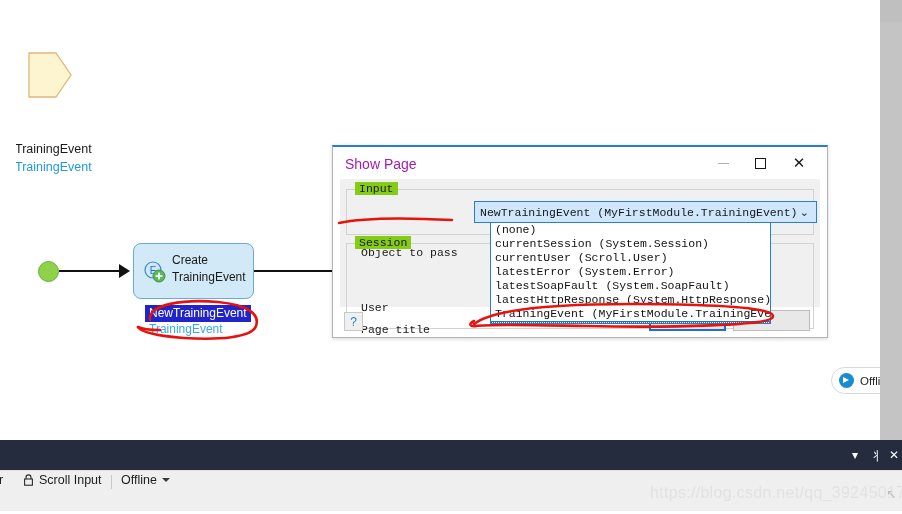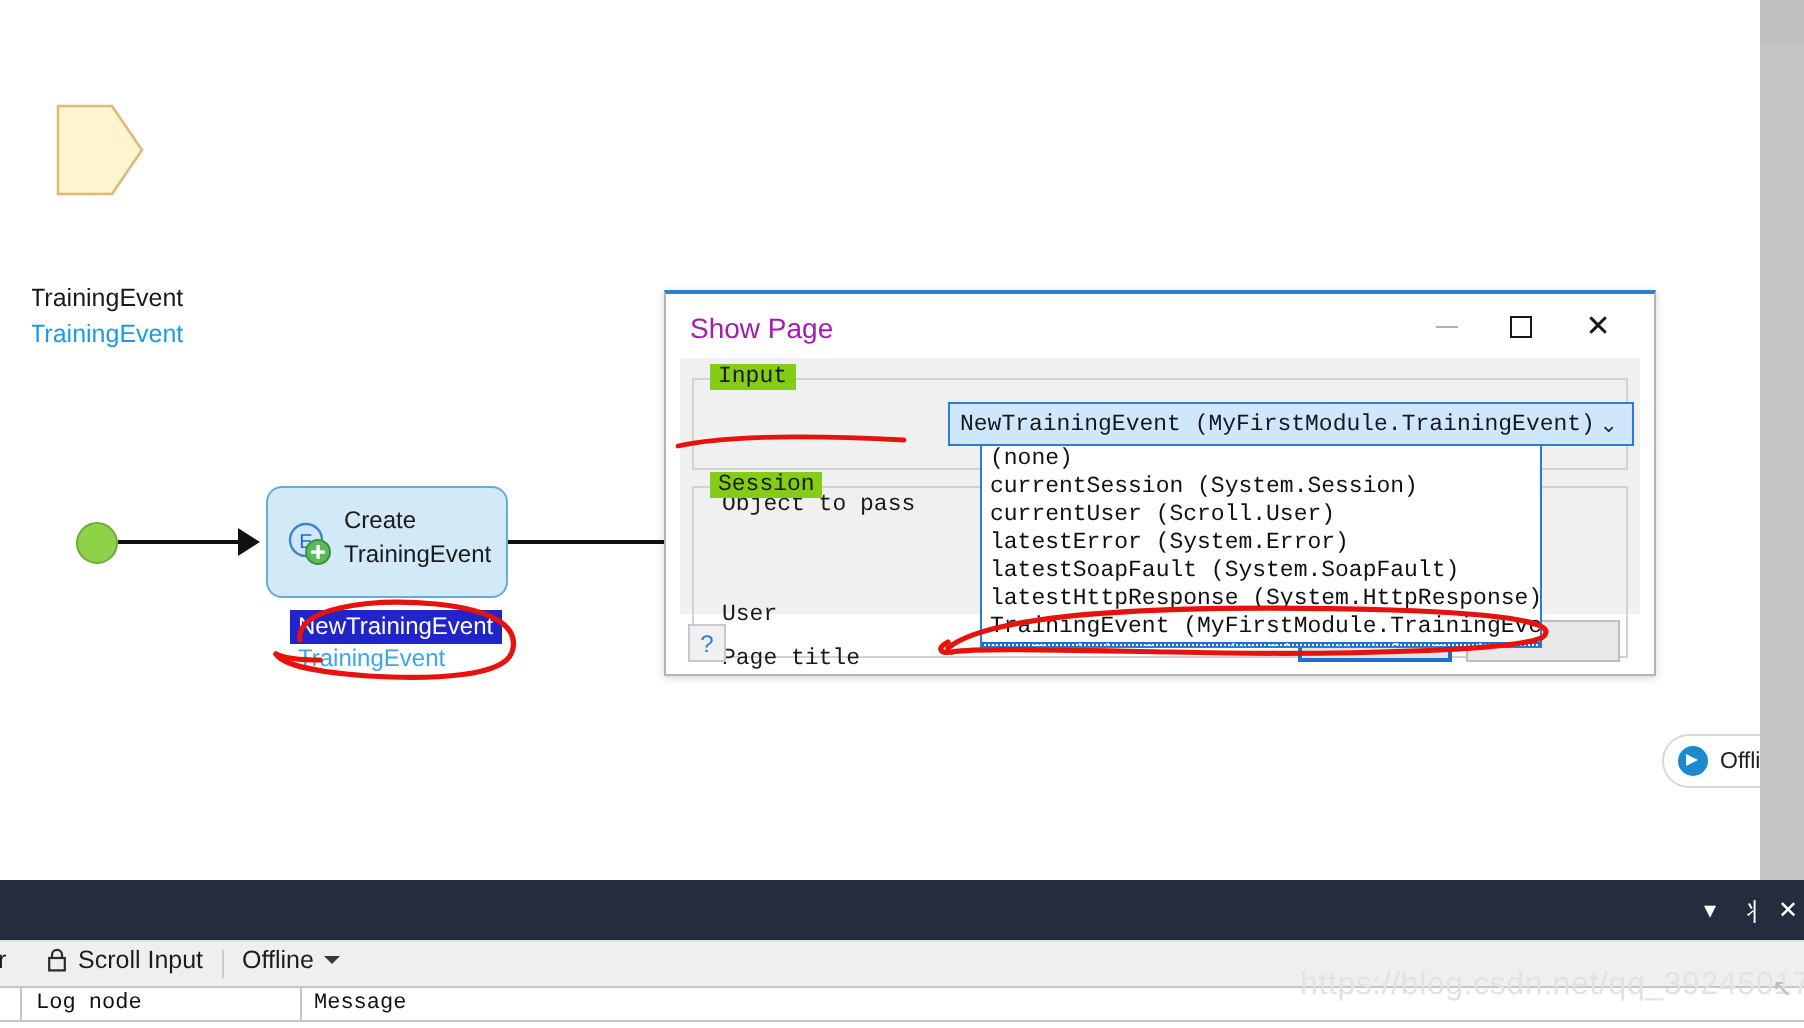--- a/index.html
+++ b/index.html
@@ -406,26 +406,20 @@
 
       <span class="tb-sep"></span>
 
       <span class="tb-item tb-adv">
         <span>Offline</span>
         <span class="caret-dn"></span>
       </span>
     </div>
 
     <div class="grid">
-      <div class="grid-head">
-        <span class="gv gv-1"></span>
-        <span class="gv gv-2"></span>
-        <span class="gh-cell gh-1">Log node</span>
-        <span class="gh-cell gh-2">Message</span>
-      </div>
       <div class="grid-row">
         <span class="gr-cell" style="left:18px;"></span>
         <span class="gr-cell" style="left:157px;"></span>
       </div>
     </div>
   </div>
 
   <div class="watermark">https://blog.csdn.net/qq_39245017</div>
   <div class="wm-arrow">↖</div>
 </div>

